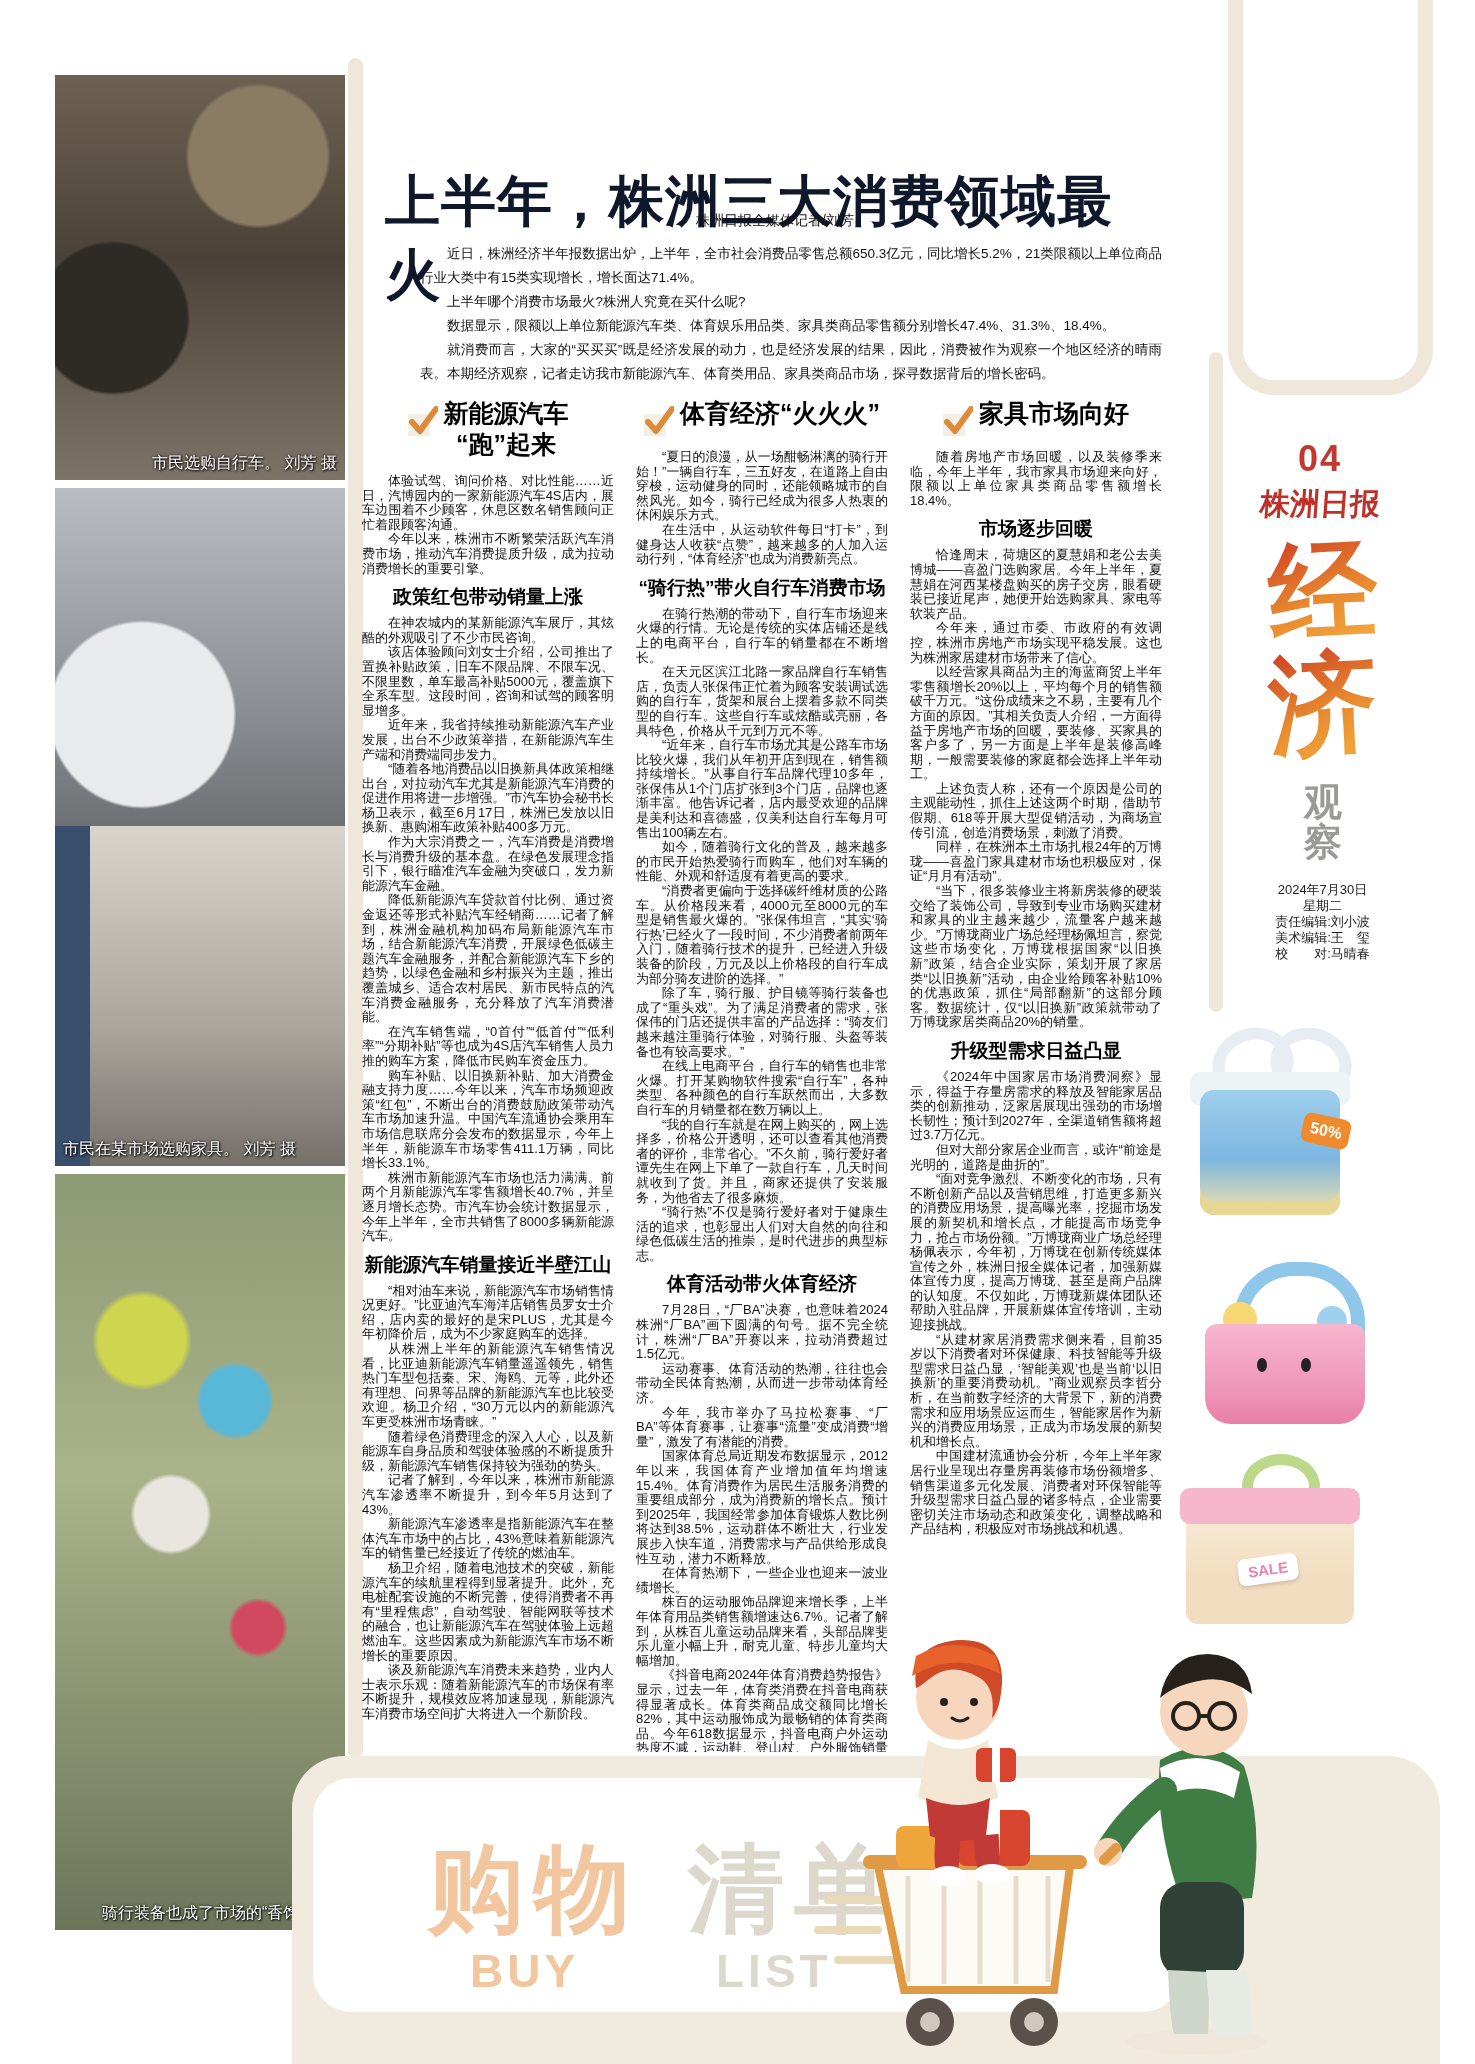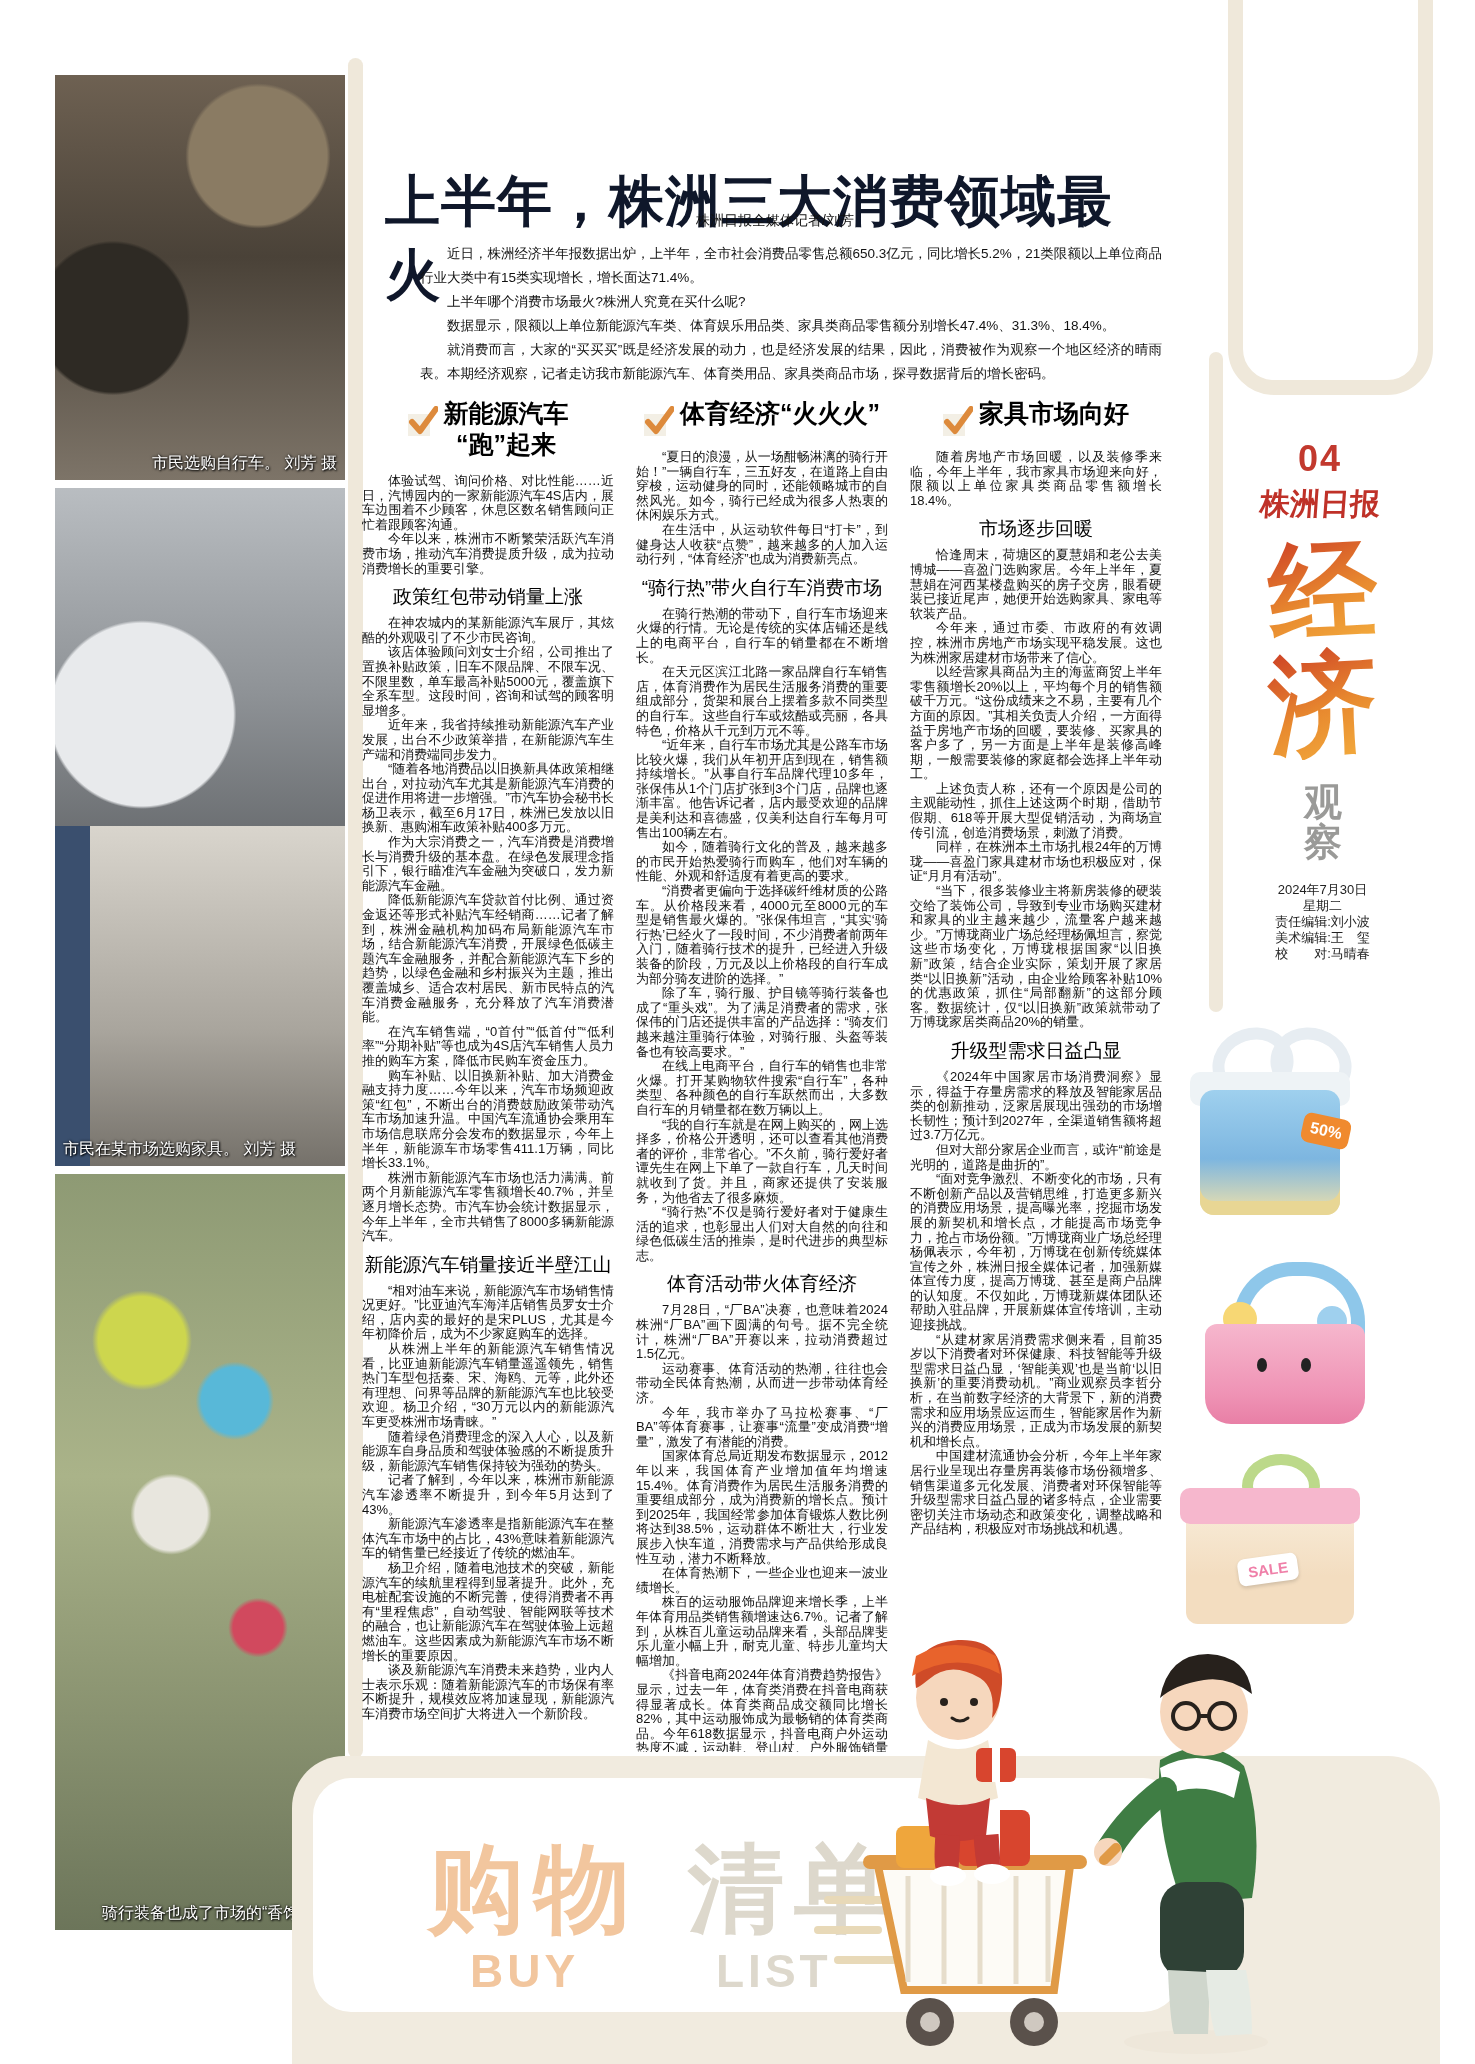--- a/index.html
+++ b/index.html
@@ -42,21 +42,21 @@
 
   .columns{position:absolute;left:362px;top:392px;width:800px;height:1360px;display:flex;gap:22px;overflow:hidden;}
   .col{width:252px;flex:0 0 252px;overflow:hidden;}
   .col-head{display:flex;align-items:flex-start;justify-content:center;gap:6px;margin:6px 0 14px 0;}
   .check{width:30px;height:30px;position:relative;flex:0 0 30px;margin-top:8px;}
   .check .box{position:absolute;left:0;bottom:0;width:22px;height:22px;background:#f3efe5;}
   .check svg{position:absolute;left:0;top:0;}
   .col-title{text-align:center;font-weight:900;font-size:25px;line-height:31px;color:#000;}
   .col-body{font-size:13px;line-height:14.6px;color:#111;text-align:justify;}
   .col-body .p{margin:0;text-indent:2em;}
-  .col-body .h{font-size:19px;line-height:22px;font-weight:400;text-align:center;text-indent:0;
+  .col-body .h{font-size:19px;line-height:22px;font-weight:700;text-align:center;text-indent:0;
                margin:10px 0 8px 0;color:#000;}
 
   
   .page-num{position:absolute;left:1240px;top:438px;width:160px;text-align:center;font-size:36px;
             font-weight:bold;color:#c2392e;letter-spacing:2px;}
   .masthead{position:absolute;left:1240px;top:484px;width:160px;text-align:center;font-size:30px;font-weight:bold;
             color:#bf3128;font-family:"DejaVu Serif","Liberation Serif",serif;transform:skew(-4deg);}
   .jingji{position:absolute;left:1248px;top:535px;width:150px;text-align:center;}
   .jingji div{font-size:108px;line-height:112px;font-weight:bold;font-family:"DejaVu Serif","Liberation Serif",serif;
               background:linear-gradient(160deg,#cf4526 10%,#e88a2f 55%,#f2a93c 90%);
@@ -218,21 +218,21 @@
       <div class="col-body">
 
           <div class="p">“夏日的浪漫，从一场酣畅淋漓的骑行开始！”一辆自行车，三五好友，在道路上自由穿梭，运动健身的同时，还能领略城市的自然风光。如今，骑行已经成为很多人热衷的休闲娱乐方式。</div>
 
           <div class="p">在生活中，从运动软件每日“打卡”，到健身达人收获“点赞”，越来越多的人加入运动行列，“体育经济”也成为消费新亮点。</div>
 
           <div class="h">“骑行热”带火自行车消费市场</div>
 
           <div class="p">在骑行热潮的带动下，自行车市场迎来火爆的行情。无论是传统的实体店铺还是线上的电商平台，自行车的销量都在不断增长。</div>
 
-          <div class="p">在天元区滨江北路一家品牌自行车销售店，体育消费作为居民生活服务消费的重要组成部分，货架和展台上摆着多款不同类型的自行车。这些自行车或炫酷或亮丽，各具特色，价格从千元到万元不等。</div>
+          <div class="p">在天元区滨江北路一家品牌自行车销售店，负责人张保伟正忙着为顾客安装调试选购的自行车，货架和展台上摆着多款不同类型的自行车。这些自行车或炫酷或亮丽，各具特色，价格从千元到万元不等。</div>
 
           <div class="p">“近年来，自行车市场尤其是公路车市场比较火爆，我们从年初开店到现在，销售额持续增长。”从事自行车品牌代理10多年，张保伟从1个门店扩张到3个门店，品牌也逐渐丰富。他告诉记者，店内最受欢迎的品牌是美利达和喜德盛，仅美利达自行车每月可售出100辆左右。</div>
 
           <div class="p">如今，随着骑行文化的普及，越来越多的市民开始热爱骑行而购车，他们对车辆的性能、外观和舒适度有着更高的要求。</div>
 
           <div class="p">“消费者更偏向于选择碳纤维材质的公路车。从价格段来看，4000元至8000元的车型是销售最火爆的。”张保伟坦言，“其实‘骑行热’已经火了一段时间，不少消费者前两年入门，随着骑行技术的提升，已经进入升级装备的阶段，万元及以上价格段的自行车成为部分骑友进阶的选择。”</div>
 
           <div class="p">除了车，骑行服、护目镜等骑行装备也成了“重头戏”。为了满足消费者的需求，张保伟的门店还提供丰富的产品选择：“骑友们越来越注重骑行体验，对骑行服、头盔等装备也有较高要求。”</div>
 
           <div class="p">在线上电商平台，自行车的销售也非常火爆。打开某购物软件搜索“自行车”，各种类型、各种颜色的自行车跃然而出，大多数自行车的月销量都在数万辆以上。</div>

